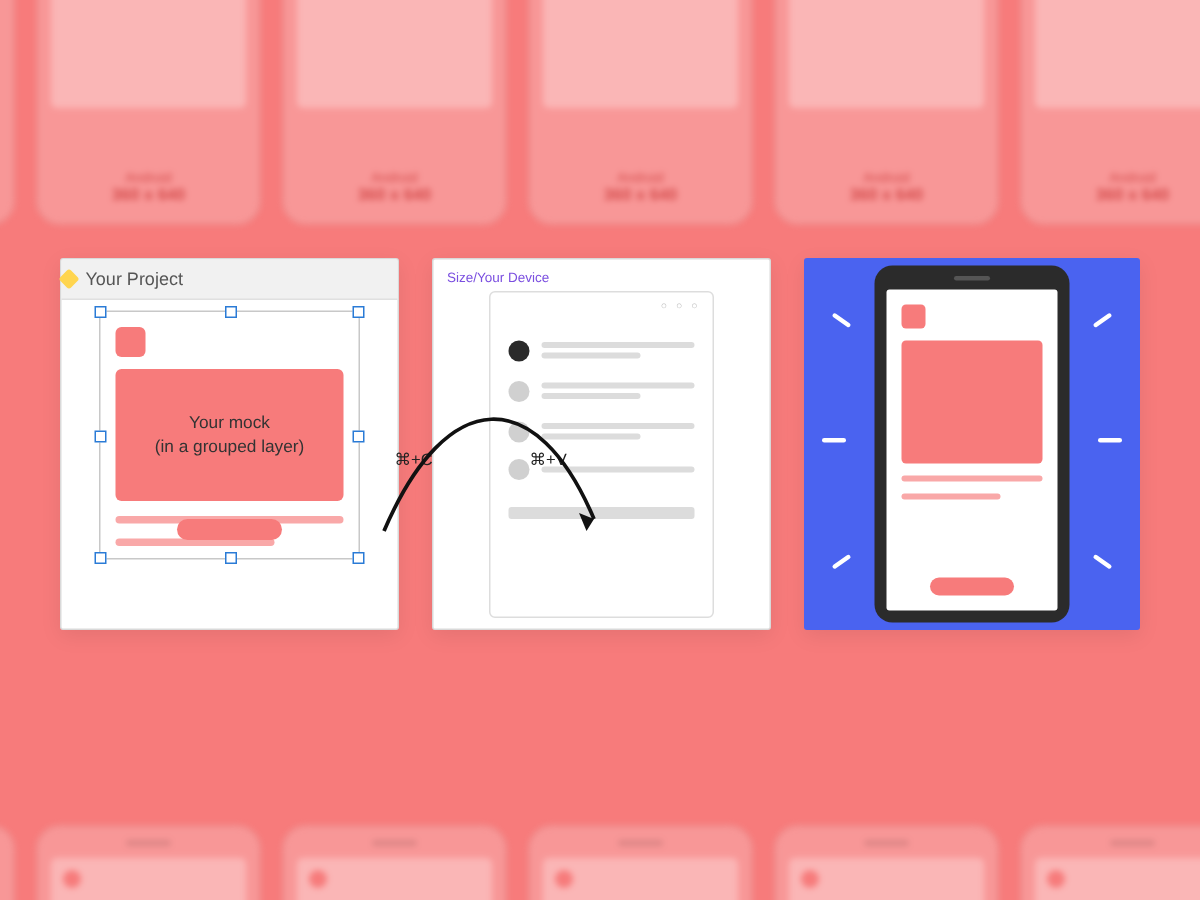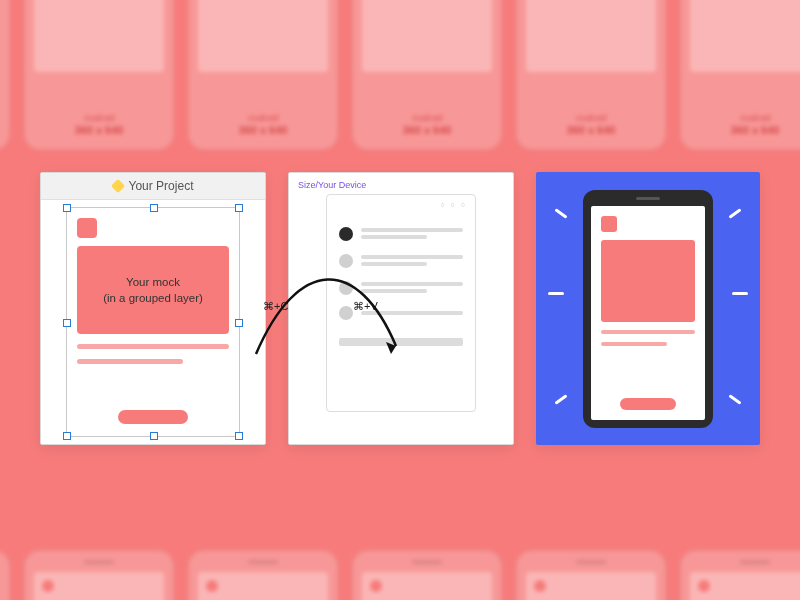--- a/index.html
+++ b/index.html
@@ -12,26 +12,26 @@
   .bg-device{width:150px;height:280px;border-radius:16px;background:#f9a1a1;position:relative;box-shadow:0 0 0 2px rgba(0,0,0,.05) inset;padding-top:22px;box-sizing:border-box;}
   .bg-device .home-dot{position:absolute;top:10px;left:50%;transform:translateX(-50%);width:30px;height:4px;border-radius:2px;background:rgba(0,0,0,.15);}
   .bg-device .screen{background:#fccaca;margin:0 10px;border-radius:4px;height:180px;padding:8px;box-sizing:border-box;}
   .bg-device .dot{width:12px;height:12px;border-radius:50%;background:#f77b7b;margin-bottom:8px;}
   .bg-device .dim-label{position:absolute;bottom:12px;left:0;right:0;text-align:center;font-size:11px;line-height:1.25;color:#c83a3a;font-weight:600;}
   .bg-device .dim-label .small{display:block;font-size:9px;font-weight:500;}
 
   
   .panels{position:absolute;top:172px;left:40px;right:40px;display:flex;gap:22px;align-items:stretch;}
   .panel{background:#fff;border:1px solid #d9d9d9;box-shadow:0 4px 14px rgba(0,0,0,.08);flex:1;display:flex;flex-direction:column;border-radius:2px;}
-  .panel-header{background:#f1f1f1;border-bottom:1px solid #e0e0e0;text-align:center;font-size:12px;color:#555;padding:6px 0;position:relative;}
+  .panel-header{background:#f1f1f1;border-bottom:1px solid #e0e0e0;font-size:12px;color:#555;padding:6px 0;position:relative;}
   .panel-header .diamond{display:inline-block;width:10px;height:10px;background:#ffd54f;transform:rotate(45deg);margin-right:6px;vertical-align:-1px;border-radius:2px;}
   .panel-body{flex:1;padding:7px;position:relative;}
 
   
-  .mock-frame{border:1px solid #c8c8c8;border-radius:2px;height:230px;margin:0 18px;position:relative;padding:10px;box-sizing:border-box;}
+  .mock-frame{border:1px solid #c8c8c8;border-radius:2px;height:166px;margin:0 18px;position:relative;padding:10px;box-sizing:border-box;}
   .mock-frame .sel-handle{position:absolute;width:6px;height:6px;border:1px solid #2a7bd6;background:#fff;}
   .sel-handle.tl{top:-4px;left:-4px;} .sel-handle.tr{top:-4px;right:-4px;}
   .sel-handle.bl{bottom:-4px;left:-4px;} .sel-handle.br{bottom:-4px;right:-4px;}
   .sel-handle.tm{top:-4px;left:50%;margin-left:-3px;} .sel-handle.bm{bottom:-4px;left:50%;margin-left:-3px;}
   .sel-handle.ml{top:50%;left:-4px;margin-top:-3px;} .sel-handle.mr{top:50%;right:-4px;margin-top:-3px;}
   .mock-logo{width:20px;height:20px;border-radius:4px;background:#f77b7b;margin-bottom:8px;}
   .mock-hero{background:#f77b7b;border-radius:4px;height:88px;display:flex;align-items:center;justify-content:center;text-align:center;font-size:11.5px;color:#333;line-height:1.4;padding:0 8px;}
   .mock-line{height:5px;background:#f9a8a8;border-radius:3px;margin-top:10px;}
   .mock-line.short{width:70%;}
   .mock-pill{position:absolute;bottom:12px;left:50%;transform:translateX(-50%);width:70px;height:14px;background:#f77b7b;border-radius:8px;}

